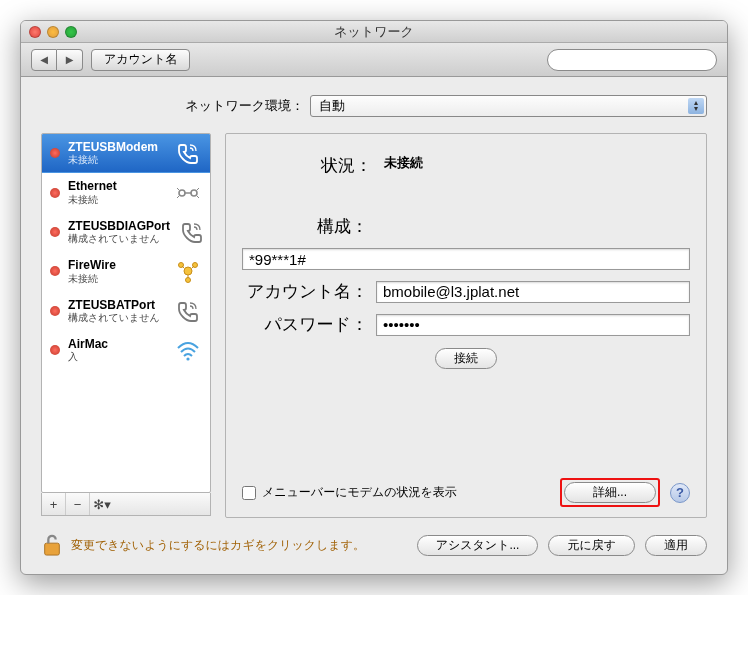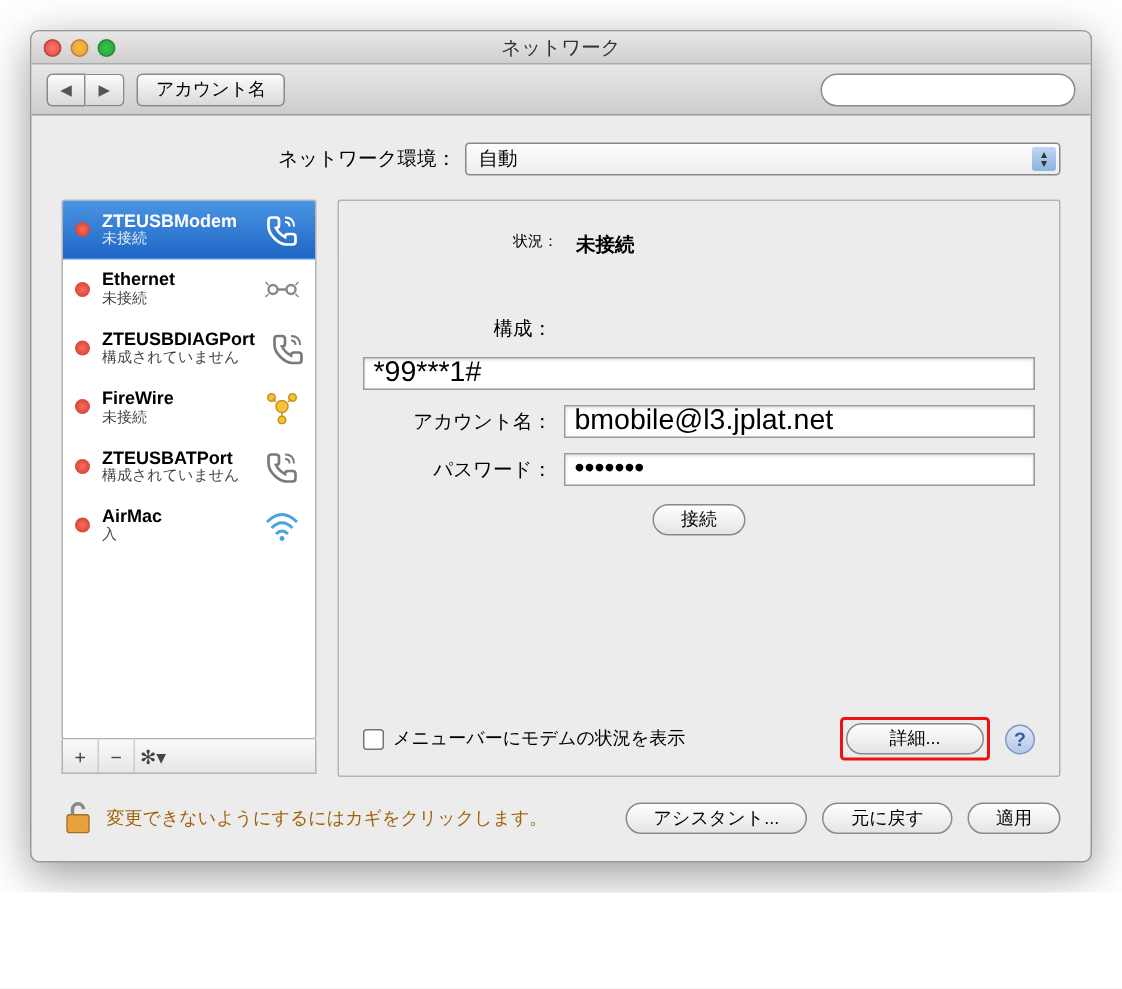--- a/index.html
+++ b/index.html
@@ -114,27 +114,27 @@
   background: transparent; font-size: 13px; color: #444;
 }
 .sb-footer button:last-child { border-right: none; }
 
 .detail {
   flex: 1; height: 385px; border: 1px solid #b3b3b3; border-radius: 2px;
   background: #ececec; padding: 12px 16px 10px;
   display: flex; flex-direction: column;
 }
 .status-row { display: flex; gap: 12px; margin: 8px 0 38px 70px; }
-.status-row .lbl { width: 60px; text-align: right; font-size: 10px; }
+.status-row .lbl { width: 60px; text-align: right; font-size: 17px; }
 .status-row .val { font-weight: bold; font-size: 13px; }
 .form-row { display: flex; align-items: center; gap: 8px; margin-bottom: 10px; }
-.form-row label { width: 126px; text-align: right; font-size: 13px; }
+.form-row label { width: 126px; text-align: right; font-size: 17px; }
 .form-row input[type=text], .form-row input[type=password] {
   flex: 1; height: 22px; border: 1px solid #999; padding: 0 6px;
-  font-size: 19px; background: #fff; box-shadow: inset 0 1px 2px rgba(0,0,0,0.15);
+  font-size: 15px; background: #fff; box-shadow: inset 0 1px 2px rgba(0,0,0,0.15);
 }
 .form-row .popup { flex: 1; }
 .connect-row { display: flex; justify-content: center; margin-top: 2px; }
 .aqua-btn {
   height: 21px; padding: 0 18px;
   background: linear-gradient(#fff,#e4e4e4);
   border: 1px solid #8a8a8a; border-radius: 11px;
   font-size: 12px;
 }
 .detail-footer { margin-top: auto; display: flex; align-items: center; gap: 10px; }

